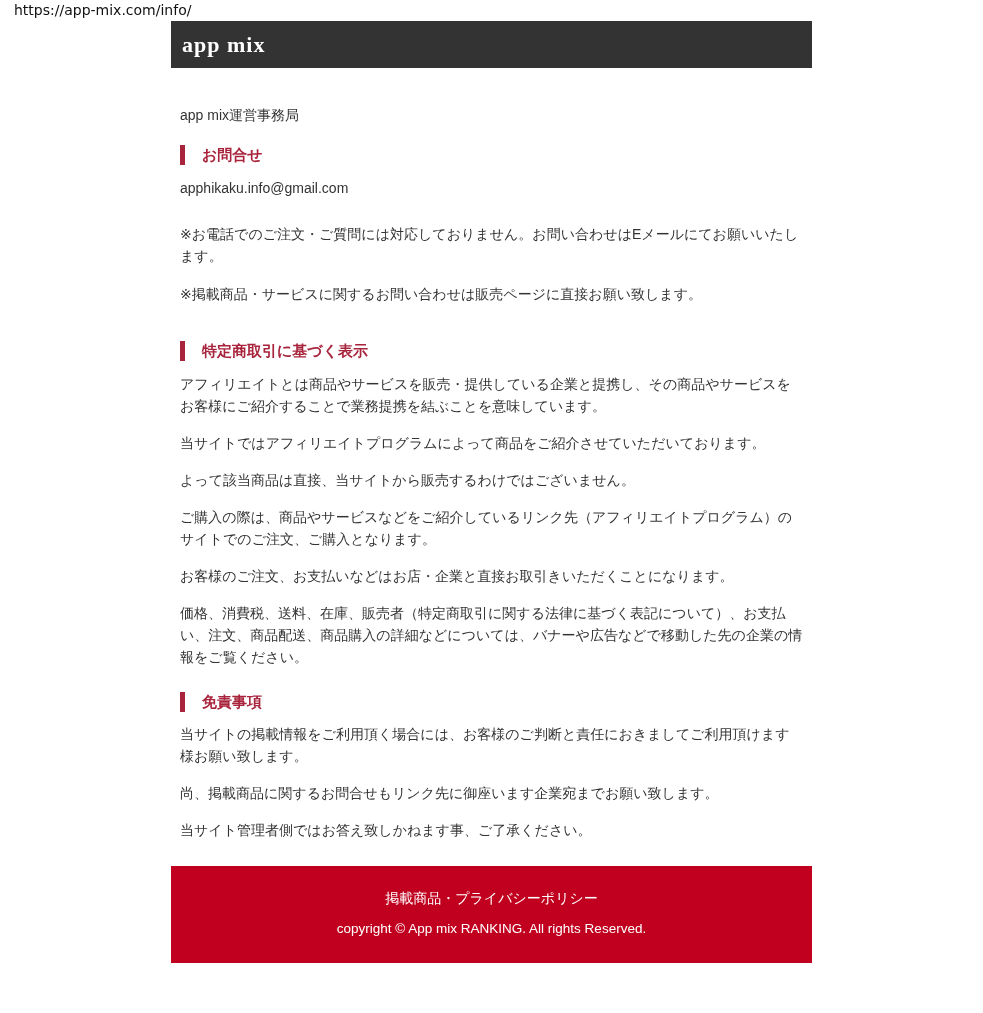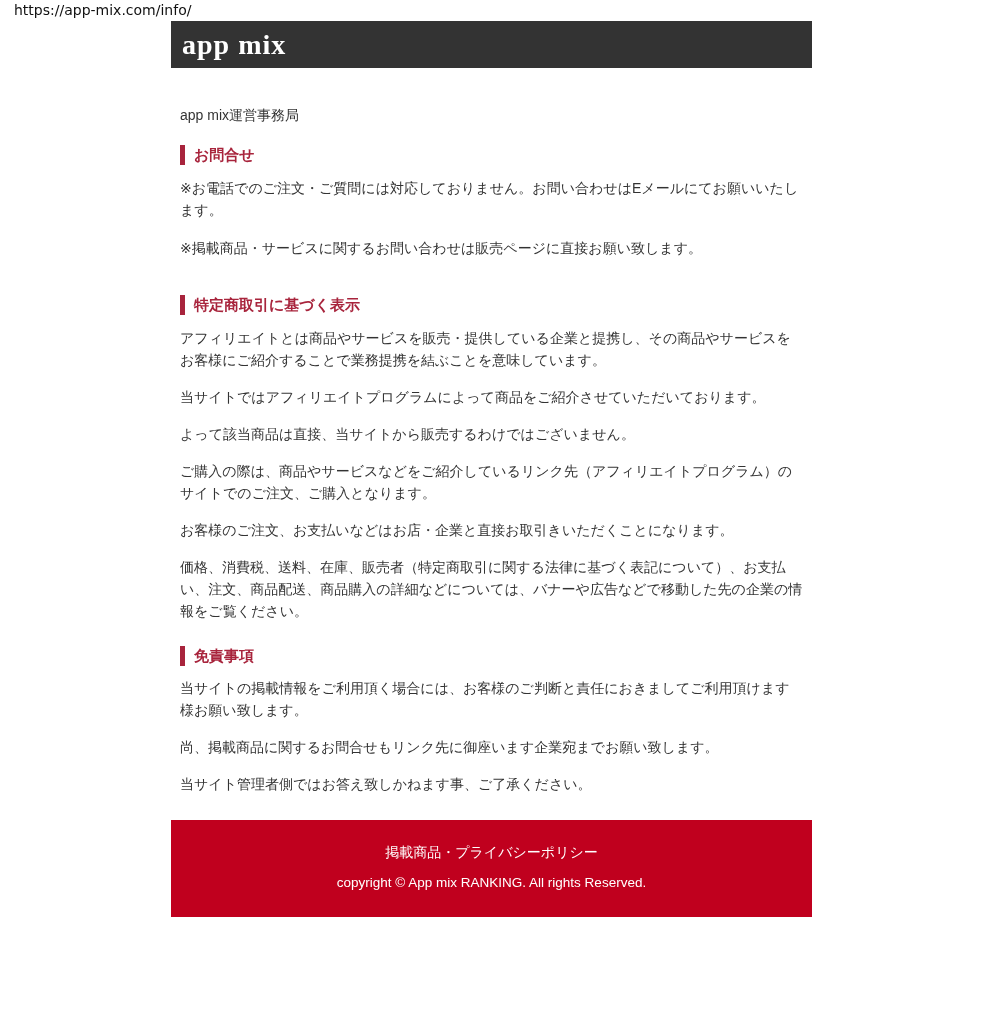--- a/index.html
+++ b/index.html
@@ -18,31 +18,31 @@
     font-family:"DejaVu Sans","Liberation Sans",sans-serif;
   }
   .page { width:641px; margin:21px auto 0 auto; }
   .site-header {
     height:47px; background:#333333;
     display:flex; align-items:center;
   }
   .logo {
     color:#ffffff;
     font-family:"Liberation Serif","DejaVu Serif",serif;
-    font-weight:bold; font-size:28px;
+    font-weight:bold; font-size:22px;
     padding-left:11px; letter-spacing:1px;
   }
   .article { padding:0 9px; font-size:14px; line-height:22px; }
   .intro { margin-top:36px; }
   .section-contact { margin-top:19px; }
   .section-commerce { margin-top:36px; }
   .section-disclaimer { margin-top:24px; }
   .sec-title {
     border-left:5px solid #a8243c;
-    padding-left:9px;
+    padding-left:17px;
     color:#a8243c;
     font-weight:bold;
     font-size:15px;
     line-height:20px;
   }
   .section-contact .sec-title { margin-bottom:12px; }
   .section-commerce .sec-title { margin-bottom:12px; }
   .section-disclaimer .sec-title { margin-bottom:11px; }
   .email-line { margin-bottom:24px; }
   .note-line { margin-bottom:16px; }
@@ -75,20 +75,21 @@
     <header class="site-header">
       <span class="logo">app mix</span>
     </header>
 
     <div class="article">
 
       <p class="intro">app mix運営事務局</p>
 
       <section class="section-contact">
         <h2 class="sec-title">お問合せ</h2>
+        <p class="email-line">apphikaku.info@gmail.com</p>
         <p class="note-line">※お電話でのご注文・ご質問には対応しておりません。お問い合わせはEメールにてお願いいたします。</p>
         <p class="note-line">※掲載商品・サービスに関するお問い合わせは販売ページに直接お願い致します。</p>
       </section>
 
       <section class="section-commerce">
         <h2 class="sec-title">特定商取引に基づく表示</h2>
         <p class="para">アフィリエイトとは商品やサービスを販売・提供している企業と提携し、その商品やサービスをお客様にご紹介することで業務提携を結ぶことを意味しています。</p>
         <p class="para">当サイトではアフィリエイトプログラムによって商品をご紹介させていただいております。</p>
         <p class="para">よって該当商品は直接、当サイトから販売するわけではございません。</p>
         <p class="para">ご購入の際は、商品やサービスなどをご紹介しているリンク先（アフィリエイトプログラム）のサイトでのご注文、ご購入となります。</p>

